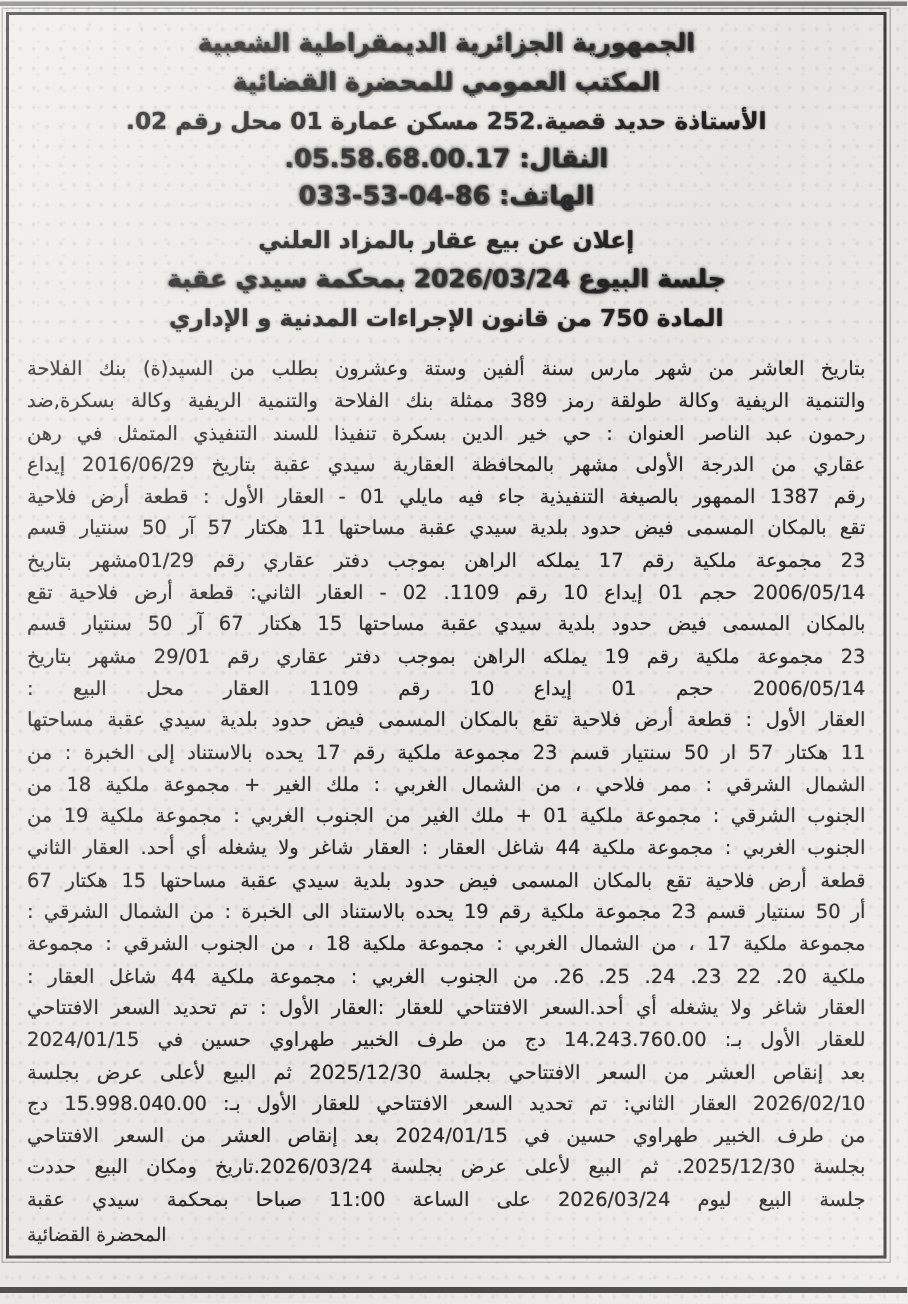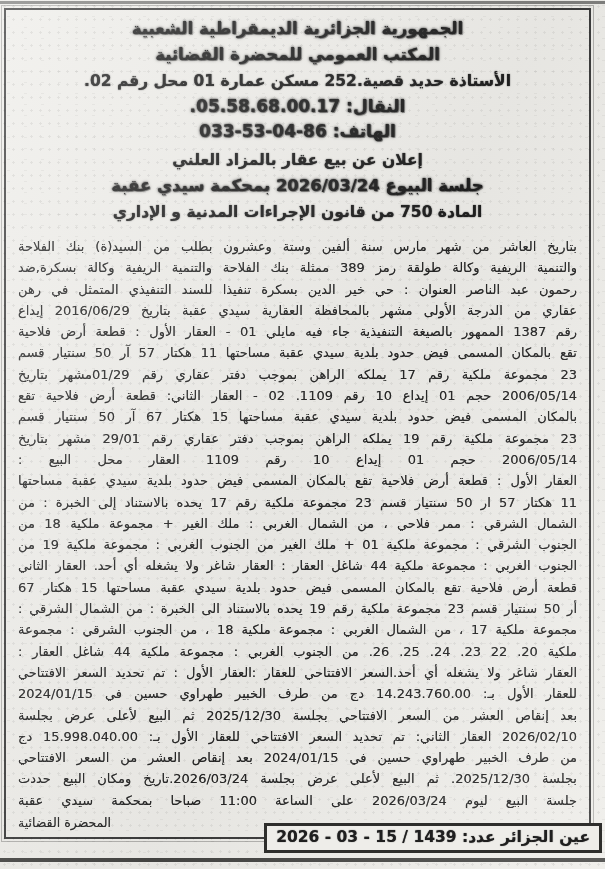--- a/index.html
+++ b/index.html
@@ -94,18 +94,15 @@
       <div class="bl">للعقار الأول بـ: 14.243.760.00 دج من طرف الخبير طهراوي حسين في 2024/01/15</div>
       <div class="bl">بعد إنقاص العشر من السعر الافتتاحي بجلسة 2025/12/30 ثم البيع لأعلى عرض بجلسة</div>
       <div class="bl">2026/02/10 العقار الثاني: تم تحديد السعر الافتتاحي للعقار الأول بـ: 15.998.040.00 دج</div>
       <div class="bl">من طرف الخبير طهراوي حسين في 2024/01/15 بعد إنقاص العشر من السعر الافتتاحي</div>
       <div class="bl">بجلسة 2025/12/30. ثم البيع لأعلى عرض بجلسة 2026/03/24.تاريخ ومكان البيع حددت</div>
       <div class="bl">جلسة البيع ليوم 2026/03/24 على الساعة 11:00 صباحا بمحكمة سيدي عقبة</div>
       <div class="sig">المحضرة القضائية</div>
     </div>
   </div>
 
-  <div class="issue-box">
-    <span>عين الجزائر عدد: 1439 / 15 - 03 - 2026</span>
-  </div>
 
   <div class="bottom-rule"></div>
 </div>
 
 </body></html>

